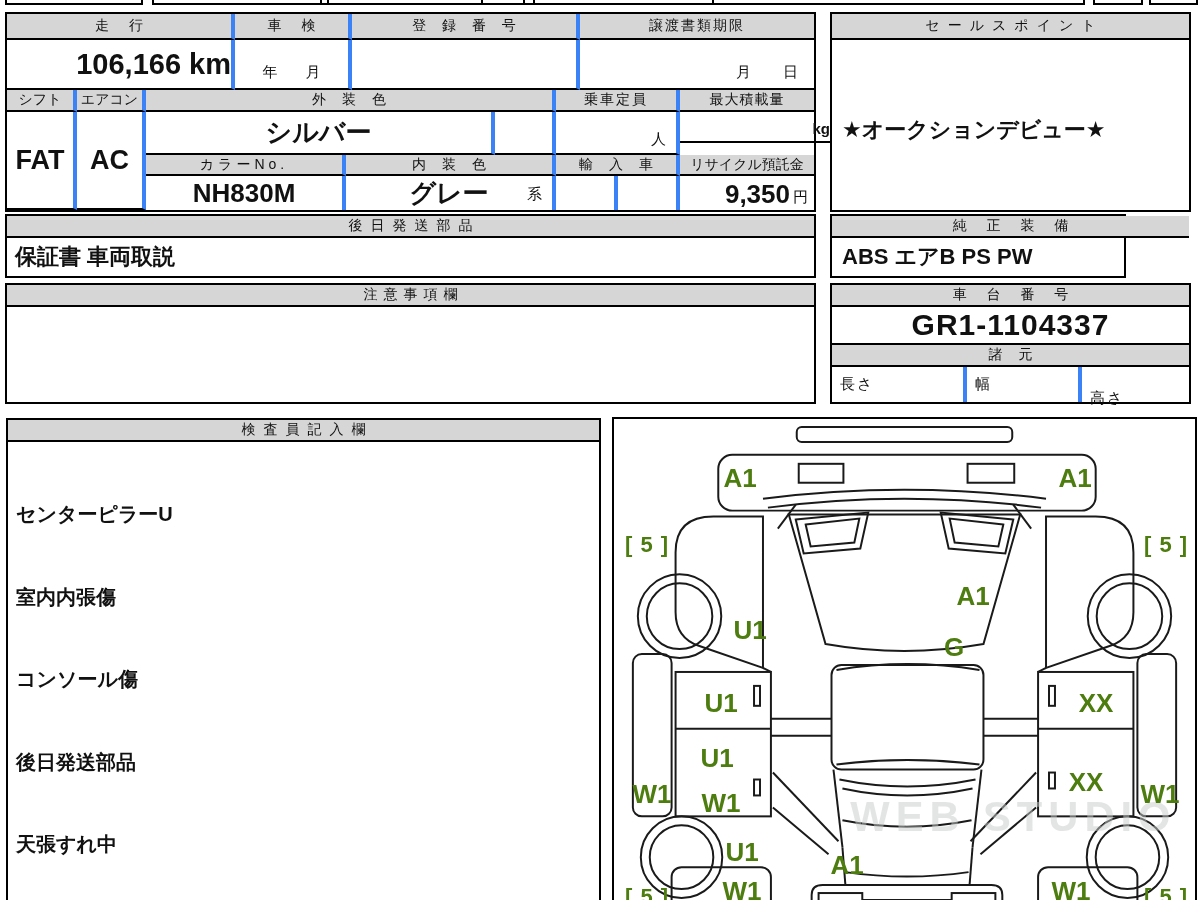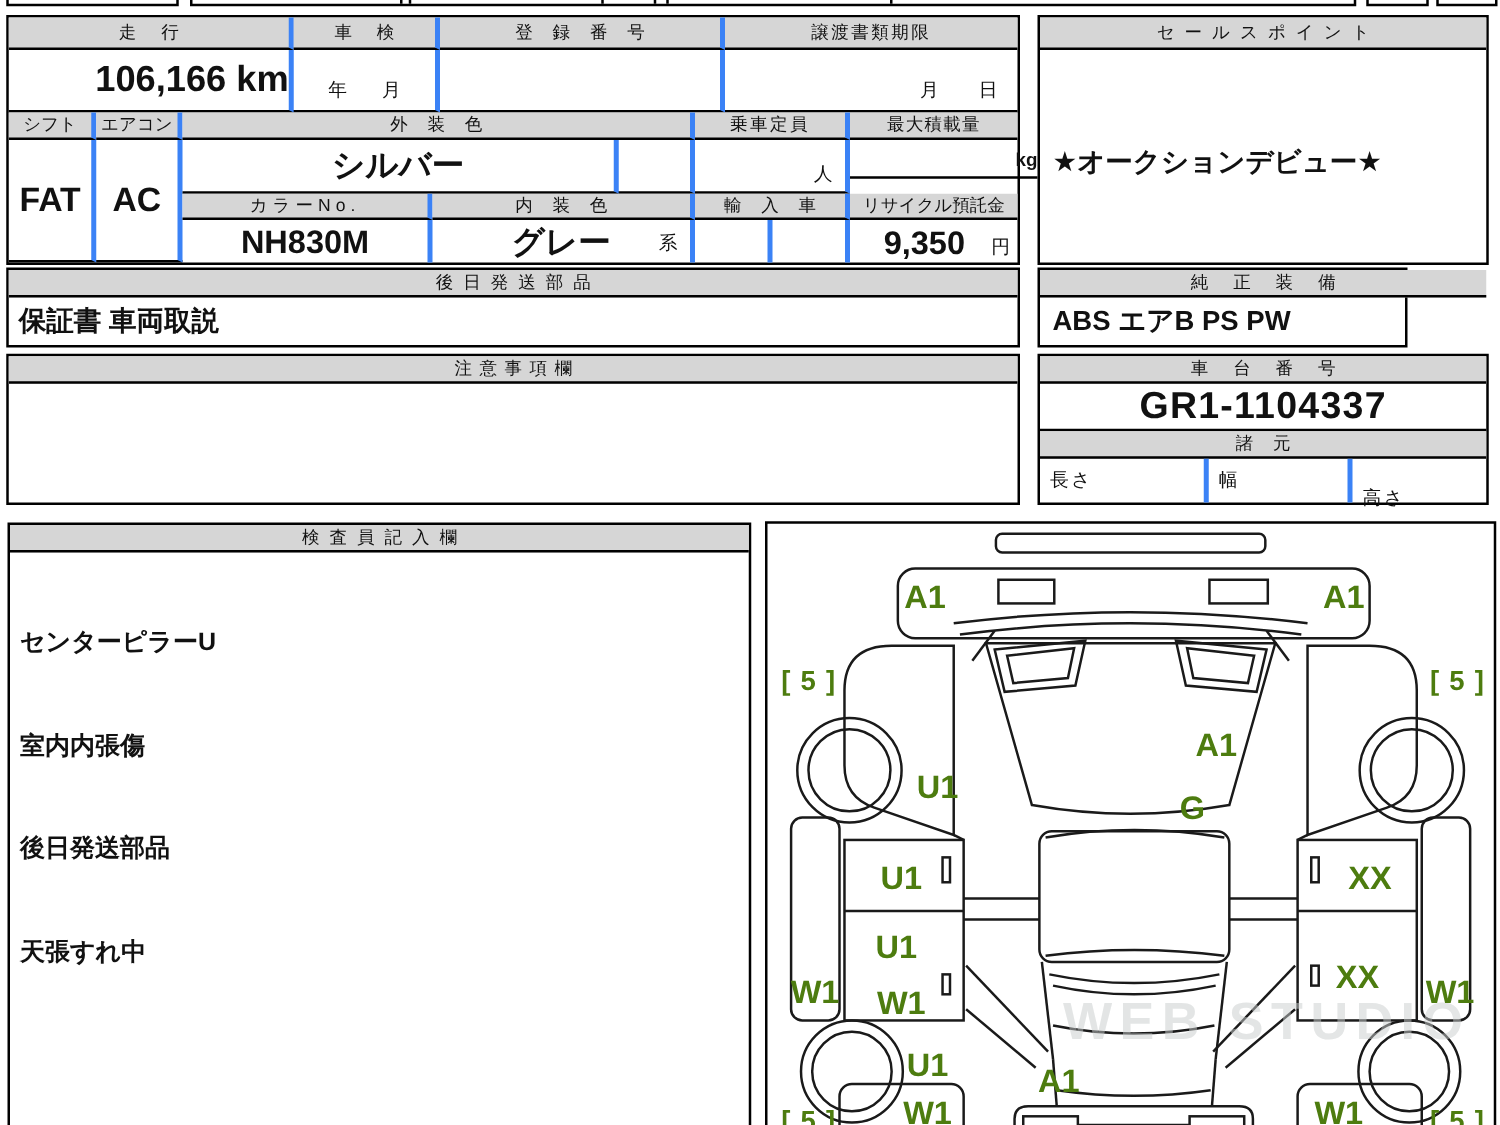--- a/index.html
+++ b/index.html
@@ -86,21 +86,21 @@
     <div class="cell hdr br bb ls6" style="left:549px;top:141px;width:124px;height:21px;">輸 入 車</div>
     <div class="cell hdr bb" style="left:673px;top:141px;width:134px;height:21px;">リサイクル預託金</div>
 
     <div class="cell val br big" style="left:139px;top:162px;width:200px;height:34px;">NH830M</div>
     <div class="cell val br big" style="left:339px;top:162px;width:210px;height:34px;position:absolute;">
       <span>グレー</span>
       <span class="unit" style="position:absolute;right:10px;bottom:6px;">系</span>
     </div>
     <div class="cell br" style="left:549px;top:162px;width:62px;height:34px;"></div>
     <div class="cell br" style="left:611px;top:162px;width:62px;height:34px;"></div>
-    <div class="cell" style="left:673px;top:162px;width:134px;height:34px;display:flex;align-items:flex-end;justify-content:flex-end;gap:21px;padding:0 6px 3px 0;">
+    <div class="cell" style="left:673px;top:162px;width:134px;height:34px;display:flex;align-items:flex-end;justify-content:flex-end;gap:3px;padding:0 6px 3px 0;">
       <span style="font-weight:bold;font-size:26px;line-height:26px;">9,350</span>
       <span class="unit">円</span>
     </div>
   </div>
 
   <div class="box" style="left:830px;top:12px;width:361px;height:200px;">
     <div class="cell hdr bb ls8" style="left:0;top:0;width:357px;height:26px;">セールスポイント</div>
     <div class="cell lines" style="left:0;top:26px;width:357px;height:170px;">
       <div>★オークションデビュー★</div>
       <div>バックモニター</div>
@@ -130,20 +130,21 @@
     <div class="cell br" style="left:0;top:82px;width:135px;height:35px;display:flex;align-items:center;padding-left:8px;font-size:15px;letter-spacing:2px;">長さ</div>
     <div class="cell br" style="left:135px;top:82px;width:115px;height:35px;display:flex;align-items:center;padding-left:8px;font-size:15px;letter-spacing:2px;">幅</div>
     <div class="cell" style="left:250px;top:96px;width:107px;height:35px;display:flex;align-items:center;padding-left:8px;font-size:15px;letter-spacing:2px;">高さ</div>
   </div>
 
   <div class="box" style="left:6px;top:418px;width:595px;height:486px;">
     <div class="cell hdr bb ls8" style="left:0;top:0;width:591px;height:22px;">検査員記入欄</div>
     <div class="cell insp-lines" style="left:0;top:22px;width:591px;height:458px;">
       <div>センターピラーU</div>
       <div>室内内張傷</div>
+      <div>コンソール傷</div>
       <div>後日発送部品</div>
       <div>天張すれ中</div>
       
       
     </div>
   </div>
 
   <div class="box" style="left:612px;top:417px;width:585px;height:489px;">
     <svg width="581" height="485" viewBox="0 0 585 487" preserveAspectRatio="none" style="position:absolute;left:0;top:0;">
       <g fill="none" stroke="#1a1a1a" stroke-width="2">

